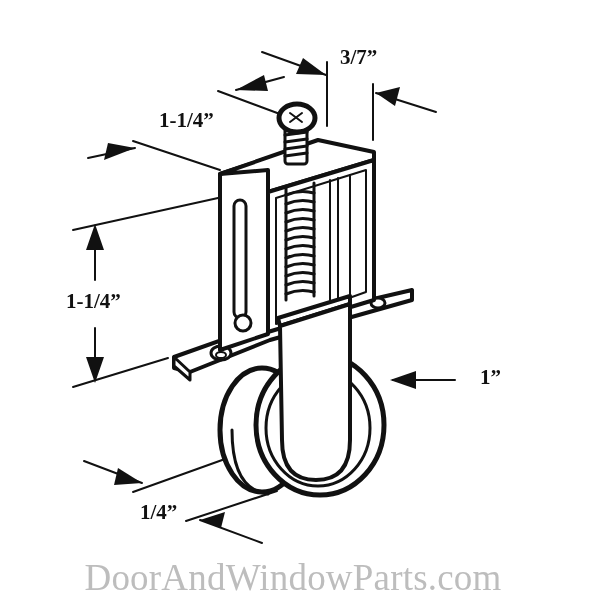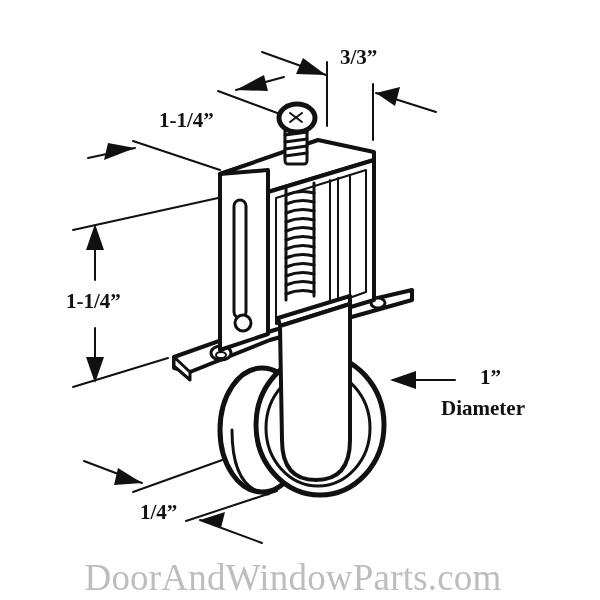--- a/index.html
+++ b/index.html
@@ -99,21 +99,20 @@
       <g stroke-width="3" fill="#fff">
         <rect x="285" y="120" width="22" height="44" rx="3"></rect>
         <path d="M285 128 L307 125 M285 135 L307 132 M285 142 L307 139 M285 149 L307 146 M285 156 L307 153"></path>
         <ellipse cx="297" cy="118" rx="18" ry="14" stroke-width="5"></ellipse>
         <line x1="290" y1="113" x2="302" y2="122" stroke-width="2"></line>
         <line x1="302" y1="113" x2="290" y2="122" stroke-width="2"></line>
       </g>
     </g>
   </svg>
 
-  <span class="dim-label" style="left:340px; top:47px;">3/3”</span>
+  <span class="dim-label" style="left:340px; top:47px;">3/7”</span>
   <span class="dim-label" style="left:159px; top:110px;">1-1/4”</span>
   <span class="dim-label" style="left:66px; top:291px;">1-1/4”</span>
   <span class="dim-label" style="left:480px; top:367px;">1”</span>
-  <span class="dim-label" style="left:441px; top:398px;">Diameter</span>
   <span class="dim-label" style="left:140px; top:502px;">1/4”</span>
 
   <div class="watermark">DoorAndWindowParts.com</div>
 </div>
 
 </body></html>

